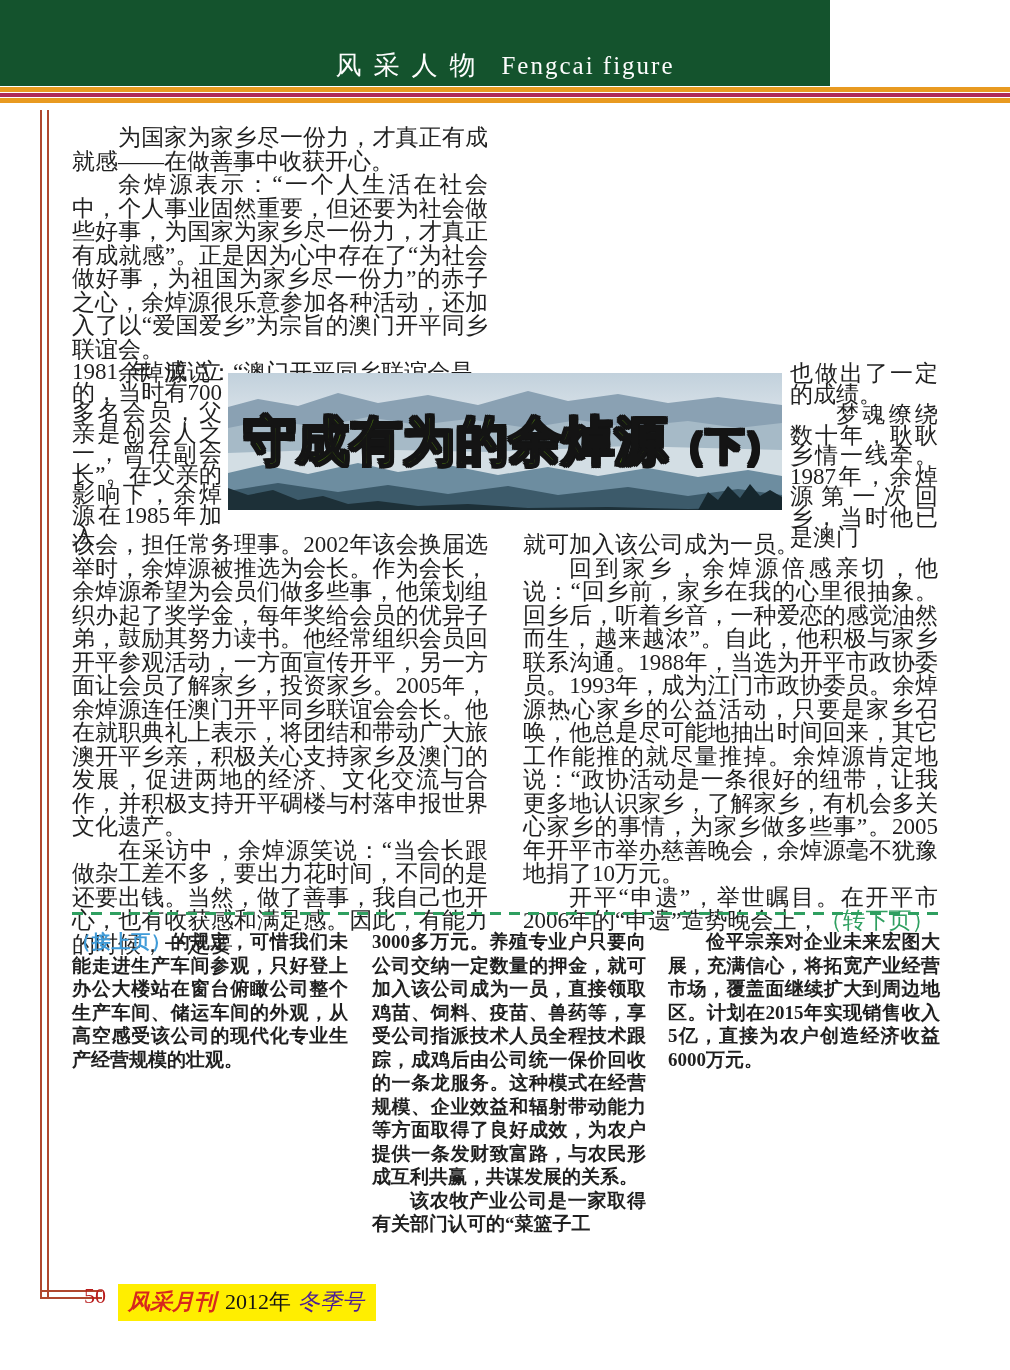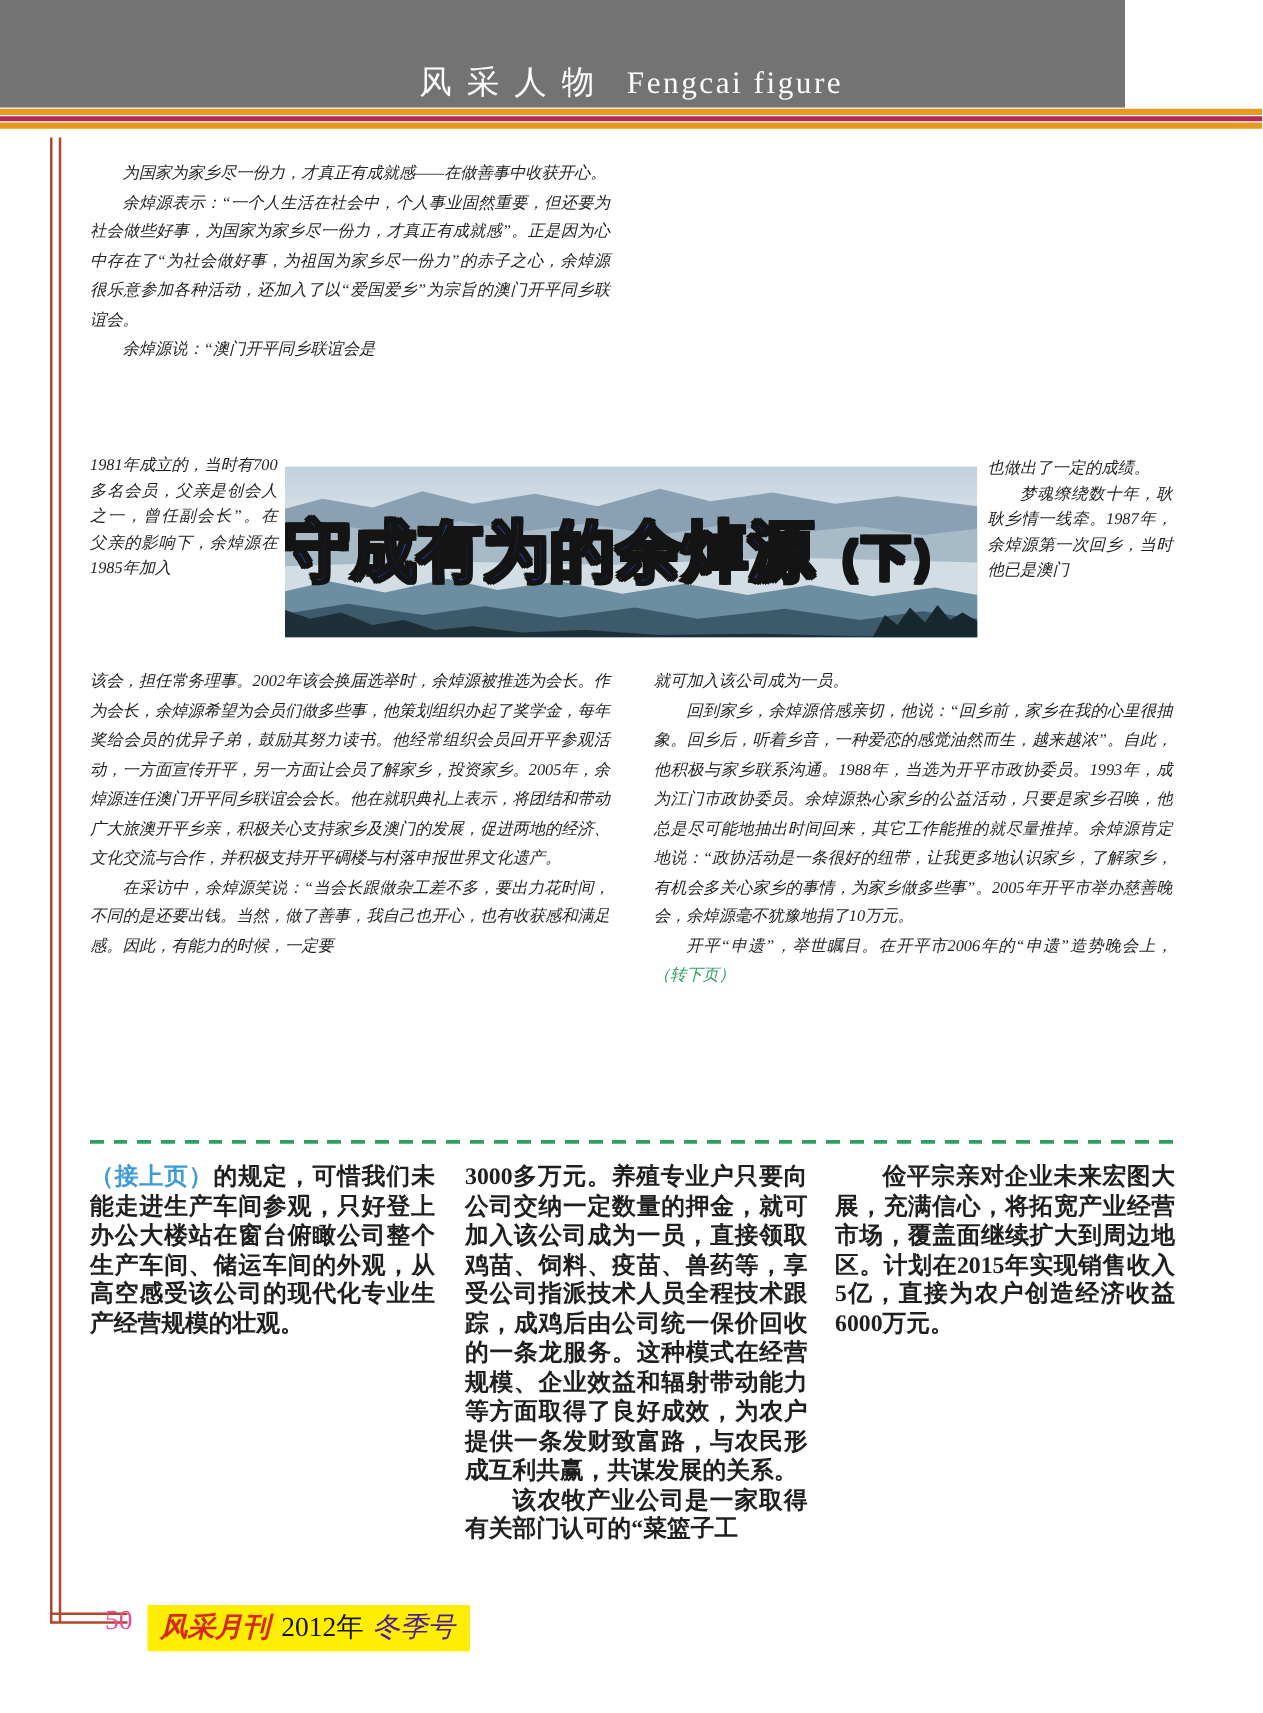--- a/index.html
+++ b/index.html
@@ -2,69 +2,69 @@
 <html><head>
 <meta charset="utf-8">
 <style>
   html,body { margin:0; padding:0; background:#ffffff; }
   .page {
     position:relative; width:1010px; height:1370px; background:#ffffff;
     font-family:"Liberation Serif","DejaVu Serif",serif; color:#1f1f1f;
     overflow:hidden;
   }
   
-  .header-band { position:absolute; left:0; top:0; width:900px; height:86px; background:#737373; }
+  .header-band { position:absolute; left:0; top:0; width:830px; height:86px; background:#14532d; }
   .header-title { position:absolute; left:0; top:48px; width:1010px; text-align:center;
     color:#fdfdfd; font-size:26px; white-space:nowrap; }
   .ht-cn { letter-spacing:12px; margin-right:14px; }
   .ht-en { letter-spacing:2px; font-size:25px; }
   .stripe { position:absolute; left:0; width:1010px; }
   .stripe-o1 { top:87px; height:5px; background:#e89a20; }
   .stripe-c  { top:93px; height:4px; background:#af2a58; }
   .stripe-o2 { top:98px; height:5px; background:#e89a20; }
   
   .vrule { position:absolute; left:40px; top:110px; width:5px; height:1188px;
     border-left:2px solid #b0472e; border-right:2px solid #b0472e; }
   .hrule { position:absolute; left:40px; top:1290px; width:62px; height:5px;
     border-top:2px solid #b0472e; border-bottom:2px solid #b0472e; }
   
   .col { position:absolute; text-align:justify; text-justify:inter-character;
-    font-size:13px; line-height:23.5px;font-style:italic; }
+    font-size:23px; line-height:23.5px; }
   .para { margin:0; }
   .indent { text-indent:2em; }
   #leftA  { left:72px;  top:126px; width:416px; }
   #leftB  { left:72px;  top:362px; width:150px; line-height:20.5px; }
   #leftC  { left:72px;  top:533px; width:416px; }
   #rightA { left:523px; top:126px; width:415px; }
   #rightB { left:790px; top:364px; width:148px; line-height:20.5px; }
   #rightC { left:523px; top:533px; width:415px; }
   .blue  { color:#3f9bd8; }
   .green { color:#2f9f60; }
   
   .photo { position:absolute; left:228px; top:373px; width:554px; height:137px; overflow:hidden; }
   .photo svg { display:block; }
-  .banner-title { position:absolute; left:0; top:34px; width:100%; text-align:left;
+  .banner-title { position:absolute; left:0; top:34px; width:100%; text-align:right;
     font-family:Liberation Serif, serif; font-weight:bold;
-    font-size:52px; color:#1d4ed8; letter-spacing:1px; white-space:nowrap;
+    font-size:52px; color:#4d7c0f; letter-spacing:1px; white-space:nowrap;
     -webkit-text-stroke:2px #141414;
     text-shadow:-2px -2px 0 #141414, 2px -2px 0 #141414, -2px 2px 0 #141414,
                  2px 2px 0 #141414, -2px 0 0 #141414, 2px 0 0 #141414,
                  0 -2px 0 #141414, 0 2px 0 #141414; }
   .banner-sub { font-size:38px; letter-spacing:0; }
   
   .dashes { position:absolute; left:72px; top:912px; width:868px; height:3px;
     background:repeating-linear-gradient(90deg,#2f9f60 0 11px,transparent 11px 19px); }
   
   .bcol { position:absolute; top:930px; text-align:justify; text-justify:inter-character;
     font-size:19px; line-height:23.5px;font-weight:bold; }
   #bcol1 { left:72px;  width:276px; }
   #bcol2 { left:372px; width:274px; }
   #bcol3 { left:668px; width:272px; }
   
-  .footer-num { position:absolute; left:84px; top:1283px; font-size:22px; color:#ec4899; }
+  .footer-num { position:absolute; left:84px; top:1283px; font-size:22px; color:#b91c1c; }
   .footer-badge { position:absolute; left:118px; top:1284px; background:#ffee00;
     padding:3px 12px 4px 10px; font-size:22px; white-space:nowrap; }
   .mag-name  { color:#d7281d; font-weight:bold; font-style:italic; margin-right:9px; }
   .mag-year  { color:#141414; }
   .mag-issue { color:#4c1d95; font-weight:normal; font-style:italic; margin-left:7px; }
 </style>
 </head>
 <body>
 
 <div class="page">

